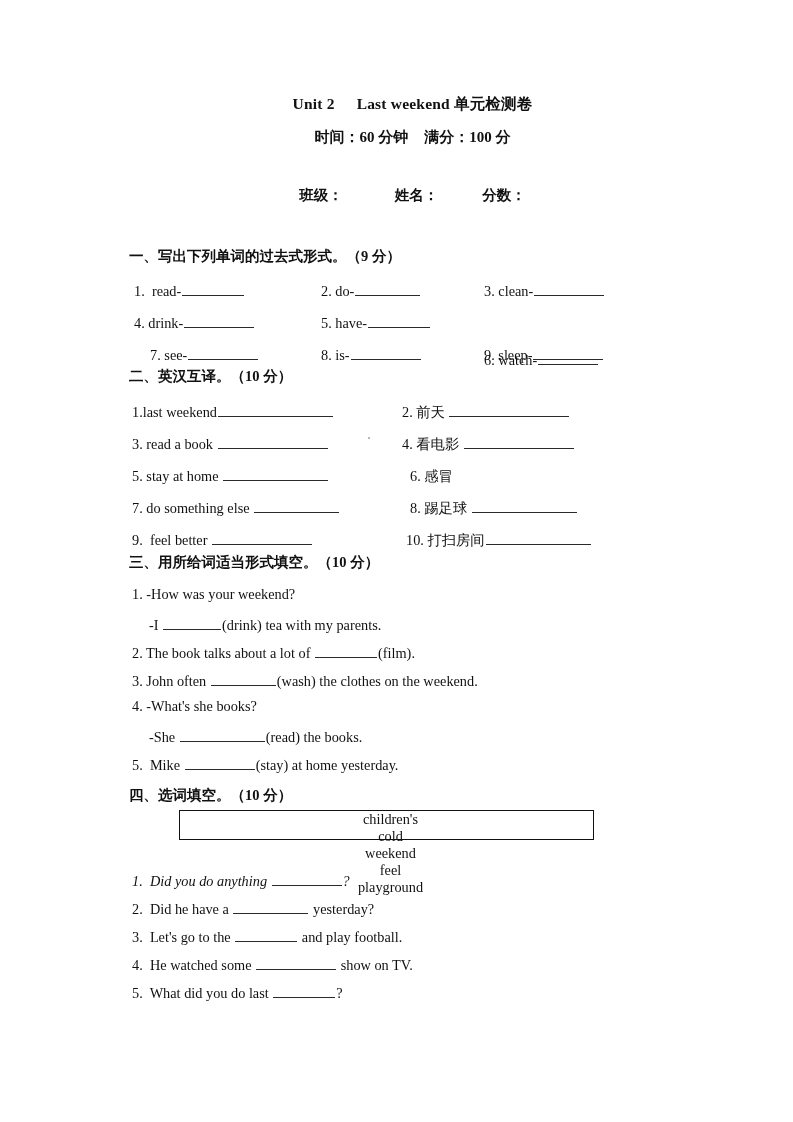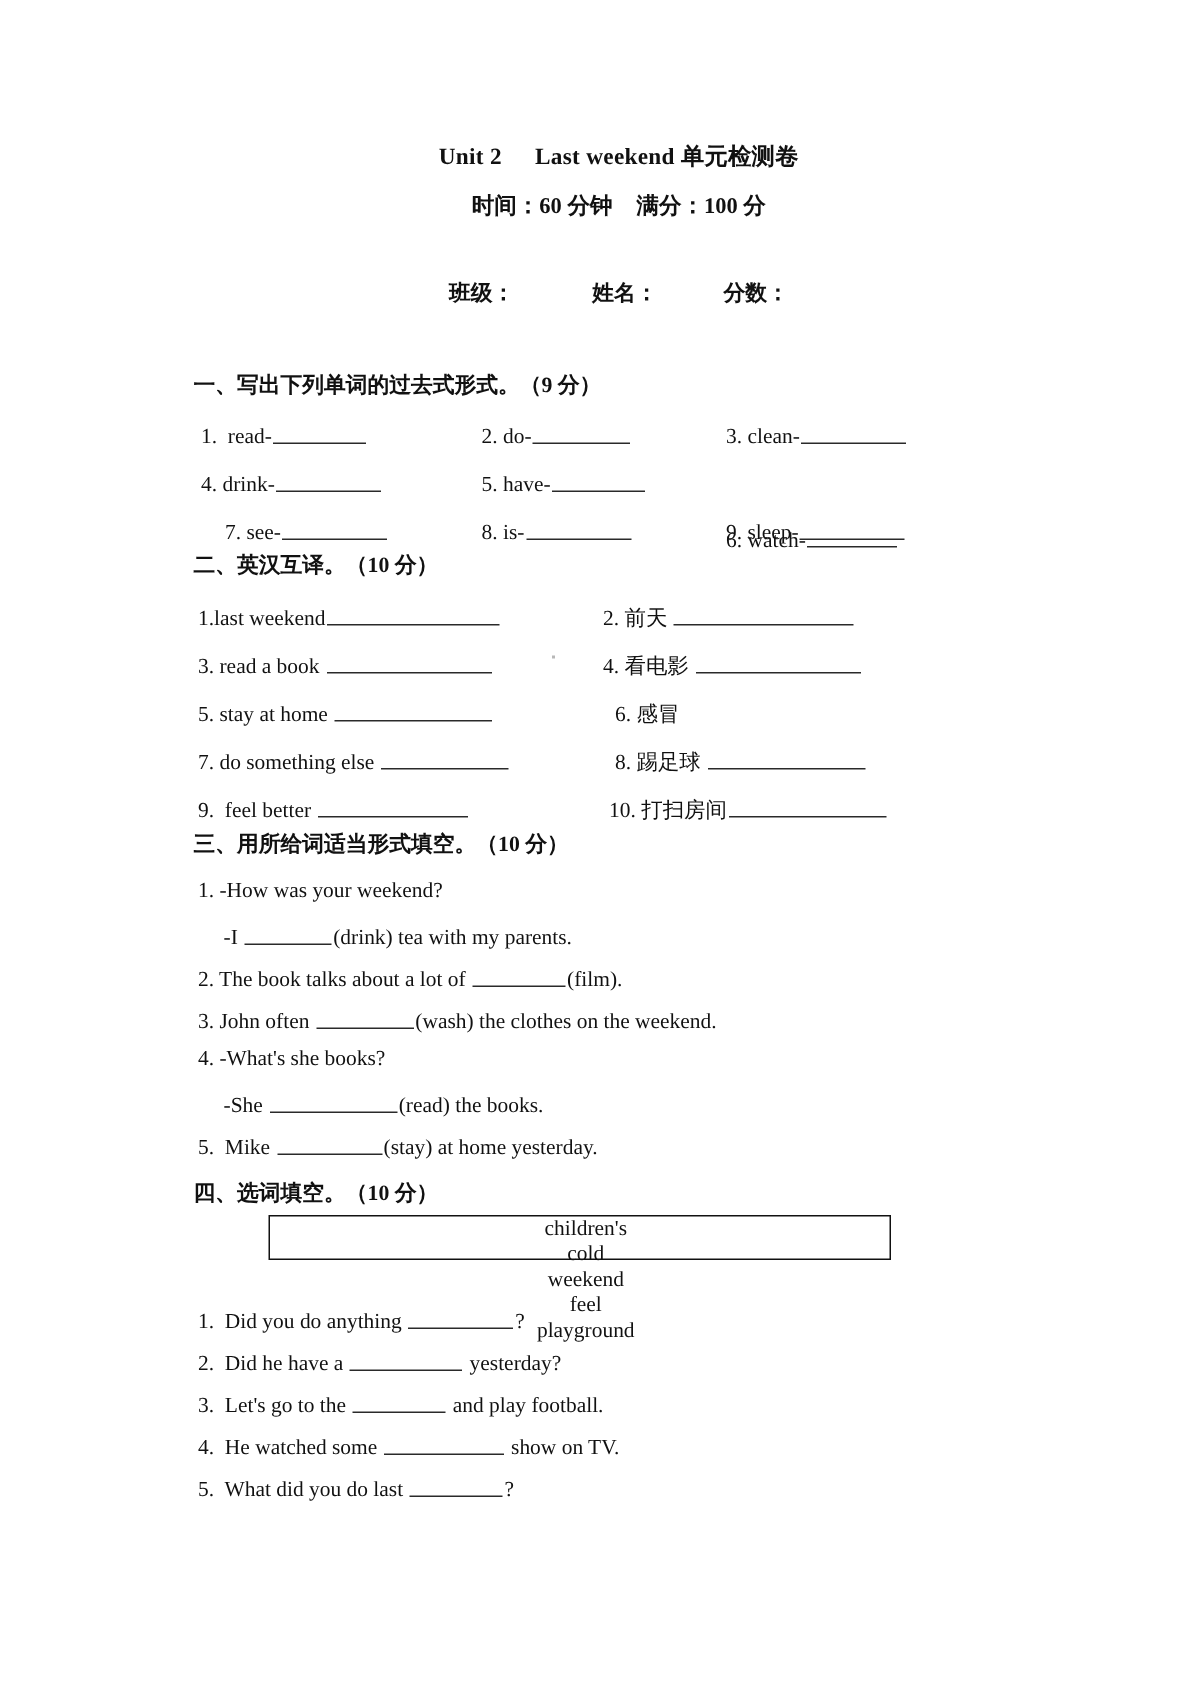--- a/index.html
+++ b/index.html
@@ -284,21 +284,21 @@
       <span class="wb-item">cold</span>
         <span class="wb-g2"></span>
       <span class="wb-item">weekend</span>
         <span class="wb-g3"></span>
       <span class="wb-item">feel</span>
         <span class="wb-g4"></span>
       <span class="wb-item">playground</span>
     </div>
   </div>
 
-  <div class="row" style="left:116px; top:871px;">
+  <div class="row" style="left:116px; top:871px;font-style:italic;">
     <span>1.</span>&nbsp;
     <span>Did you do anything</span>
     <span class="blank b70"></span><span>?</span>
   </div>
 
   <div class="row" style="left:116px; top:899px;">
     <span>2.</span>&nbsp;
     <span>Did he have a</span>
     <span class="blank b75"></span>
     <span>yesterday?</span>

